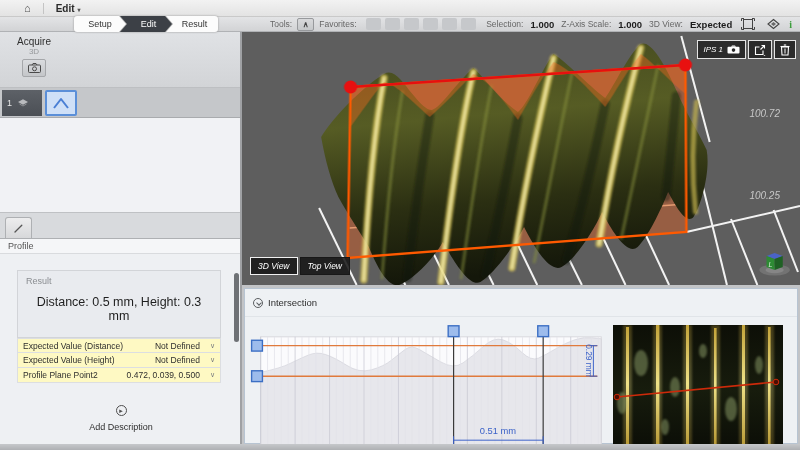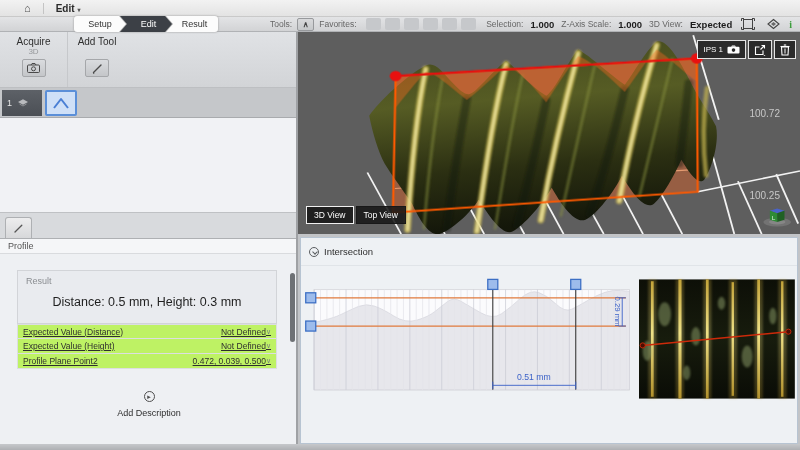--- a/index.html
+++ b/index.html
@@ -32,21 +32,21 @@
   .tb-val { font-size:9.5px; font-weight:bold; color:#1c1c1c; }
   .tb-icbtn { width:18px; height:13px; display:flex; align-items:center; justify-content:center; }
   .info-ic { color:#3d9e3d; font-weight:bold; font-size:10px; font-family:"Liberation Serif",serif; }
 
   
   .main { flex:1; display:flex; min-height:0; }
   .vdivider { width:2px; background:#9fa1a4; flex:none; }
   .bottomstrip { height:6px; background:linear-gradient(#c6c8cb,#aeb0b3); flex:none; }
 
   
-  .left { width:296px; flex:none; display:flex; flex-direction:column; background:#d8dadd; }
+  .left { width:240px; flex:none; display:flex; flex-direction:column; background:#d8dadd; }
   .groups { height:56px; flex:none; display:flex; background:linear-gradient(#e0e2e5,#d2d4d7); border-bottom:1px solid #bdbfc2; }
   .group { display:flex; flex-direction:column; align-items:center; padding-top:4px; border-right:1px solid #c6c8cb; }
   .group:last-child { border-right:none; }
   .g1{width:68px}.g2{width:58px}.g3{width:70px}.g4{width:54px}
   .group .glabel { font-size:10px; color:#2e2e2e; }
   .group .gsub { font-size:8px; color:#96989b; height:10px; }
   .gbtn { width:24px; height:18px; margin-top:2px; background:linear-gradient(#dadcdf,#c4c6c9); border:1px solid #a5a7aa;
           border-radius:2px; display:flex; align-items:center; justify-content:center; }
   .gbtn svg { display:block; }
 
@@ -58,31 +58,31 @@
   .tabgap { height:4px; flex:none; }
   .pencil-tab { width:27px; height:21px; margin-left:5px; flex:none; background:linear-gradient(#ededee,#d7d8da);
                 border:1px solid #aeb0b3; border-bottom:none; border-radius:3px 3px 0 0; display:flex; align-items:center; justify-content:center; }
 
   .profile { flex:1; background:#eef0f3; border-top:1px solid #aeb0b3; display:flex; flex-direction:column; position:relative; min-height:0; }
   .profile-header { height:15px; flex:none; background:#f5f6f8; border-bottom:1px solid #d9dbde; display:flex; align-items:center; padding-left:8px; font-size:9px; color:#555; }
   .profile-body { flex:1; padding:16px 19px 0 17px; position:relative; }
   .result-box { background:#e9ebef; border:1px solid #d2d4d8; padding:5px 8px 0; }
   .result-label { font-size:9px; color:#8a8d91; }
   .result-text { font-size:12.5px; color:#1f1f1f; text-align:center; padding:9px 0 14px; }
-  .prow { height:15px; background:#bef264; border:1px solid #dcdee1; border-top:none; display:flex; align-items:center; padding:0 5px; font-size:8.5px; color:#2e2e2e;text-decoration:underline; }
+  .prow { height:15px; background:#fef9c3; border:1px solid #dcdee1; border-top:none; display:flex; align-items:center; padding:0 5px; font-size:8.5px; color:#2e2e2e; }
   .prow .plabel { flex:1; }
-  .prow .pvalue { }
+  .prow .pvalue { margin-right:10px; }
   .prow .pchev { color:#7a7d80; font-size:7px; }
   .add-desc { display:flex; align-items:center; gap:6px; margin-top:22px; margin-left:4px; font-size:9px; color:#2e2e2e;flex-direction:column; }
   .disc-ic { width:11px; height:11px; border:1px solid #4e4e4e; border-radius:50%; display:flex; align-items:center; justify-content:center; font-size:7px; color:#4e4e4e; line-height:1; }
   .scroll-thumb { position:absolute; right:1px; top:34px; width:5px; height:69px; background:#6e7175; border-radius:3px; }
 
   
   .right { flex:1; display:flex; flex-direction:column; min-width:0; }
-  .viewport { height:202px; flex:none; position:relative; background:#5e5e5e; overflow:hidden; }
+  .viewport { height:253px; flex:none; position:relative; background:#5e5e5e; overflow:hidden;font-style:italic; }
   .viewport > svg.scene { position:absolute; inset:0; width:100%; height:100%; }
   .ips-group { position:absolute; top:8px; right:4px; display:flex; gap:2px; }
   .ips-btn { height:19px; background:#2b2b2b; border:1px solid #e4e4e4; color:#fff; font-size:8px;
              display:flex; align-items:center; gap:4px; padding:0 5px; }
   .axis-label { position:absolute; right:20px; color:#c7c7c7; font-size:10px; }
   .axis-1 { top:76px; } .axis-2 { top:158px; }
   .view-btns { position:absolute; left:8px; bottom:10px; display:flex; gap:2px; }
   .vbtn { background:rgba(24,24,24,.88); color:#fff; font-size:8.5px; padding:3px 7px; border:1px solid rgba(24,24,24,.88); }
   .vbtn.active { border-color:#f0f0f0; }
 
@@ -157,30 +157,20 @@
     <div class="left">
       <div class="groups">
         <div class="group g1">
           <span class="glabel">Acquire</span>
           <span class="gsub">3D</span>
           <span class="gbtn">
             <svg width="13" height="10" viewBox="0 0 13 10">
               <rect x="0.5" y="2" width="12" height="7.5" rx="1" fill="none" stroke="#4a4a4a" stroke-width="1"></rect>
               <path d="M4 2 L5 0.5 H8 L9 2" fill="none" stroke="#4a4a4a" stroke-width="1"></path>
               <circle cx="6.5" cy="5.8" r="2" fill="none" stroke="#4a4a4a" stroke-width="1"></circle>
-            </svg>
-          </span>
-        </div>
-        <div class="group g2">
-          <span class="glabel">Add Tool</span>
-          <span class="gsub"></span>
-          <span class="gbtn">
-            <svg width="11" height="11" viewBox="0 0 11 11">
-              <path d="M1.5 9.5 L9 2" stroke="#4a4a4a" stroke-width="1.4" stroke-linecap="round"></path>
-              <path d="M1.5 9.5 L1 11 L2.6 10.4 Z" fill="#4a4a4a"></path>
             </svg>
           </span>
         </div>
       </div>
 
       <div class="thumbstrip">
         <div class="thumb-dark">
           <span>1</span>
           <svg width="12" height="11" viewBox="0 0 12 11">
             <path d="M1 5 L6 2.2 L11 5 L6 7.8 Z" fill="#b9bbbe"></path>

